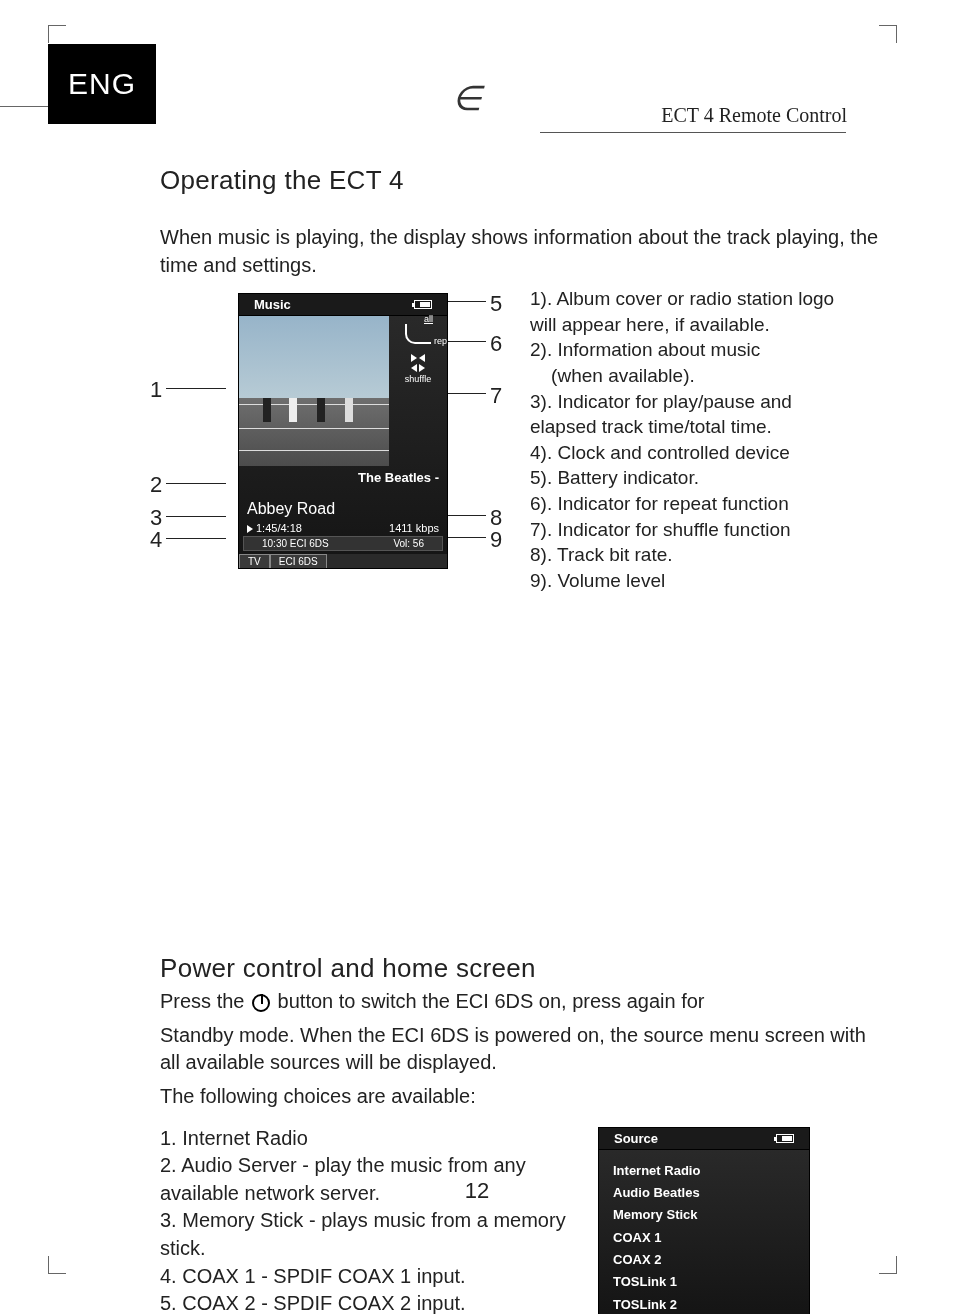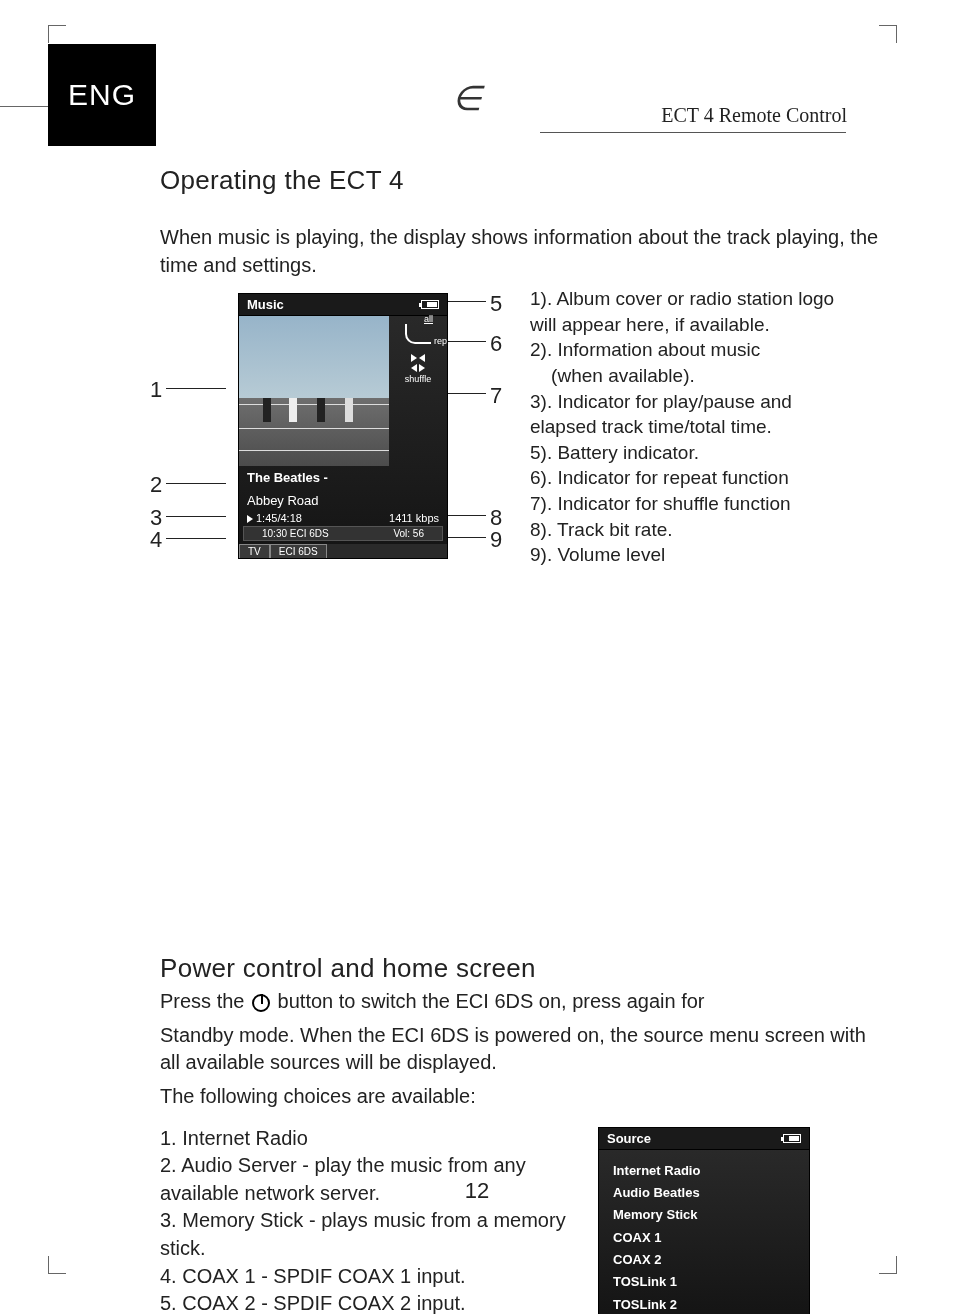--- a/index.html
+++ b/index.html
@@ -3,59 +3,59 @@
 <meta charset="utf-8">
 <style>
   * { box-sizing: border-box; margin: 0; padding: 0; }
   html, body { width: 954px; height: 1314px; background: #fff; font-family: "Futura", "Century Gothic", "Trebuchet MS", Arial, sans-serif; color: #222; font-weight: 300; }
   .page { position: relative; width: 954px; height: 1314px; }
   .crop-tl { position: absolute; left: 48px; top: 25px; width: 18px; height: 18px; border-left: 1px solid #666; border-top: 1px solid #666; }
   .crop-tr { position: absolute; right: 57px; top: 25px; width: 18px; height: 18px; border-right: 1px solid #666; border-top: 1px solid #666; }
   .crop-bl { position: absolute; left: 48px; bottom: 40px; width: 18px; height: 18px; border-left: 1px solid #666; border-bottom: 1px solid #666; }
   .crop-br { position: absolute; right: 57px; bottom: 40px; width: 18px; height: 18px; border-right: 1px solid #666; border-bottom: 1px solid #666; }
   .rule-top { position: absolute; left: 0; top: 106px; width: 48px; border-top: 1px solid #666; }
-  .lang-badge { position: absolute; left: 48px; top: 44px; width: 108px; height: 102px; background: #000; color: #fff; display: flex; align-items: center; justify-content: center; font-size: 30px; letter-spacing: 1px; text-align: center; }
+  .lang-badge { position: absolute; left: 48px; top: 44px; width: 108px; height: 80px; background: #000; color: #fff; display: flex; align-items: center; justify-content: center; font-size: 30px; letter-spacing: 1px; text-align: center; }
   .header-logo { position: absolute; left: 452px; top: 78px; font-size: 34px; font-style: italic; color: #333; font-family: Georgia, serif; }
   .header-right { position: absolute; right: 107px; top: 104px; font-size: 20px; font-family: Liberation Serif, serif; }
   .header-rule { position: absolute; left: 540px; right: 108px; top: 132px; border-top: 1px solid #555; }
 
   .content { position: absolute; left: 160px; top: 165px; width: 720px; }
   h2.section { font-size: 26px; font-weight: 400; margin-bottom: 28px; letter-spacing: .3px; }
   p.body { font-size: 20px; line-height: 1.38; margin-bottom: 6px; font-weight: 300; }
 
   
   .figure-wrap { position: relative; width: 560px; height: 300px; margin-top: 14px; margin-bottom: 30px; }
   .callouts-left { position: absolute; left: -10px; top: 0; width: 92px; height: 280px; }
   .callouts-right { position: absolute; left: 300px; top: 0; width: 80px; height: 280px; }
   .co { position: absolute; font-size: 22px; font-family: "Futura", Arial, sans-serif; }
   .co-line { position: absolute; border-top: 1px solid #222; }
 
   .player { position: absolute; left: 78px; top: 0; width: 210px; background: linear-gradient(#2b2b2b,#141414); border: 1px solid #000; font-family: Arial, Helvetica, sans-serif; color: #fff; }
-  .p-title { display: flex; justify-content: space-between; align-items: center; background: #1a1a1a; padding: 3px 8px; font-weight: bold; font-size: 13px; border-bottom: 1px solid #000; }
+  .p-title { display: flex; justify-content: space-between; align-items: center; background: #1a1a1a; padding: 3px 15px; font-weight: bold; font-size: 13px; border-bottom: 1px solid #000; }
   .batt { width: 18px; height: 9px; border: 1px solid #fff; position: relative; }
   .batt::after { content:""; position:absolute; left:-3px; top:2px; width:2px; height:4px; background:#fff; }
   .batt-fill { position:absolute; right:1px; top:1px; bottom:1px; width:60%; background:#fff; }
 
   .p-body { display:flex; }
   .cover { width: 150px; height: 150px; background: linear-gradient(180deg,#97b4c9 0%, #b7cbd5 55%, #6e6e6e 55%, #4c4c4c 100%); position: relative; }
   .road-line { position:absolute; left:0; right:0; height:1px; background:#ddd; }
   .person { position:absolute; bottom:44px; width:8px; height:24px; background:#222; }
   .side-icons { flex:1; display:flex; flex-direction:column; align-items:center; gap:10px; padding:8px 4px; font-size:9px; }
   .rep-icon { width:26px; height:20px; border:2px solid #fff; border-top:none; border-right:none; border-radius: 0 0 0 10px; position:relative; }
   .rep-icon .lbl-all { position:absolute; top:-10px; right:-2px; font-size:9px; text-decoration: underline; }
   .rep-icon .lbl-rep { position:absolute; bottom:-4px; right:-16px; font-size:9px; }
   .shuf-icon { display:flex; flex-direction:column; gap:2px; align-items:center; }
   .shuf-row { display:flex; gap:2px; }
   .tri { width:0;height:0;border-top:4px solid transparent;border-bottom:4px solid transparent; }
   .tri.r { border-left:6px solid #fff; }
   .tri.l { border-right:6px solid #fff; }
 
   .p-meta { padding: 4px 8px 2px; }
-  .p-artist { font-weight:bold; font-size:13px; }
-  .p-album { font-size:13px; margin-top:8px; }
+  .p-artist { font-weight:bold; font-size:13px;text-align:right; }
+  .p-album { font-size:16px; margin-top:15px; }
   .p-row { display:flex; justify-content:space-between; font-size:11px; padding: 2px 8px; align-items:center; }
   .play-tri { display:inline-block; width:0;height:0;border-top:4px solid transparent;border-bottom:4px solid transparent;border-left:6px solid #fff; margin-right:3px; vertical-align:middle;}
   .p-clock { font-size:10px; padding:1px 18px; background:#333; border:1px solid #555; margin: 0 4px 3px; }
   .p-tabs { display:flex; gap:0; font-size:10px; background:#2a2a2a;align-items:center; }
   .p-tab { padding:1px 8px; border:1px solid #888; border-bottom:none; background:#3a3a3a; }
 
   
   .legend { position:absolute; left: 530px; top: 286px; width: 330px; font-size:19px; line-height:1.35; }
 
   
@@ -211,20 +211,21 @@
         </div>
       </div>
     </div>
   </div>
 
   <div class="legend">
     <div>1). Album cover or radio station logo will appear here, if available.</div>
     <div>2). Information about music</div>
     <div>&nbsp;&nbsp;&nbsp;&nbsp;(when available).</div>
     <div>3). Indicator for play/pause and elapsed track time/total time.</div>
+    <div>4). Clock and controlled device</div>
     <div>5). Battery indicator.</div>
     <div>6). Indicator for repeat function</div>
     <div>7). Indicator for shuffle function</div>
     <div>8). Track bit rate.</div>
     <div>9). Volume level</div>
   </div>
 
   <div class="pagenum">12</div>
 </div>
 

